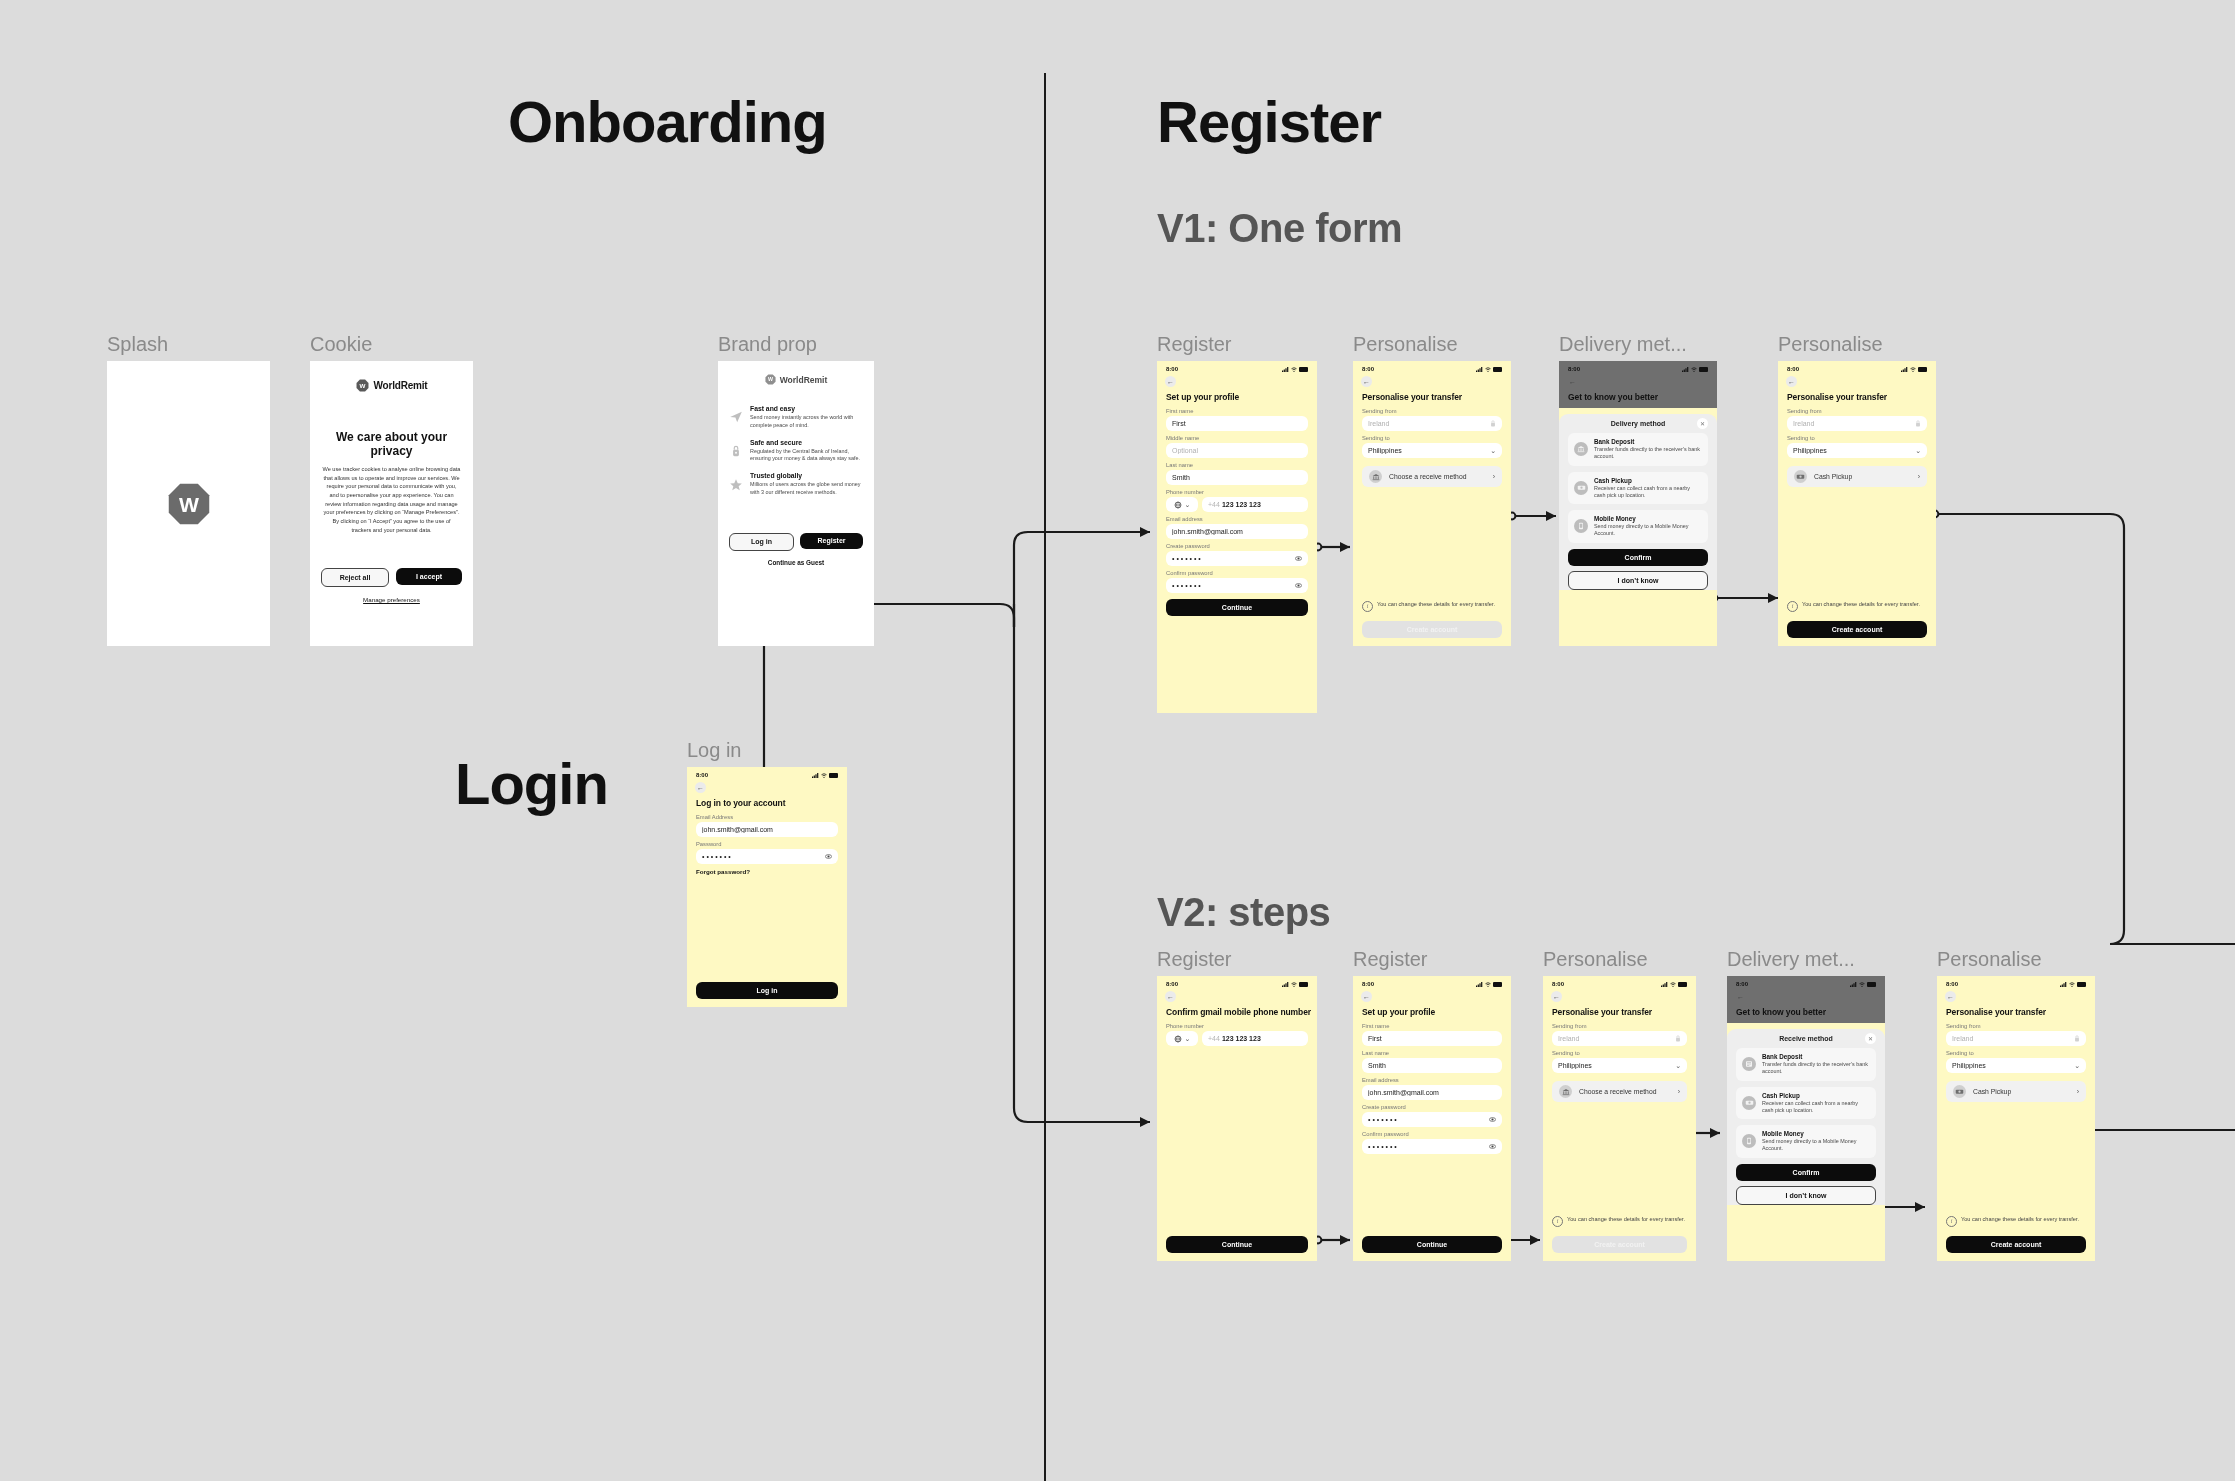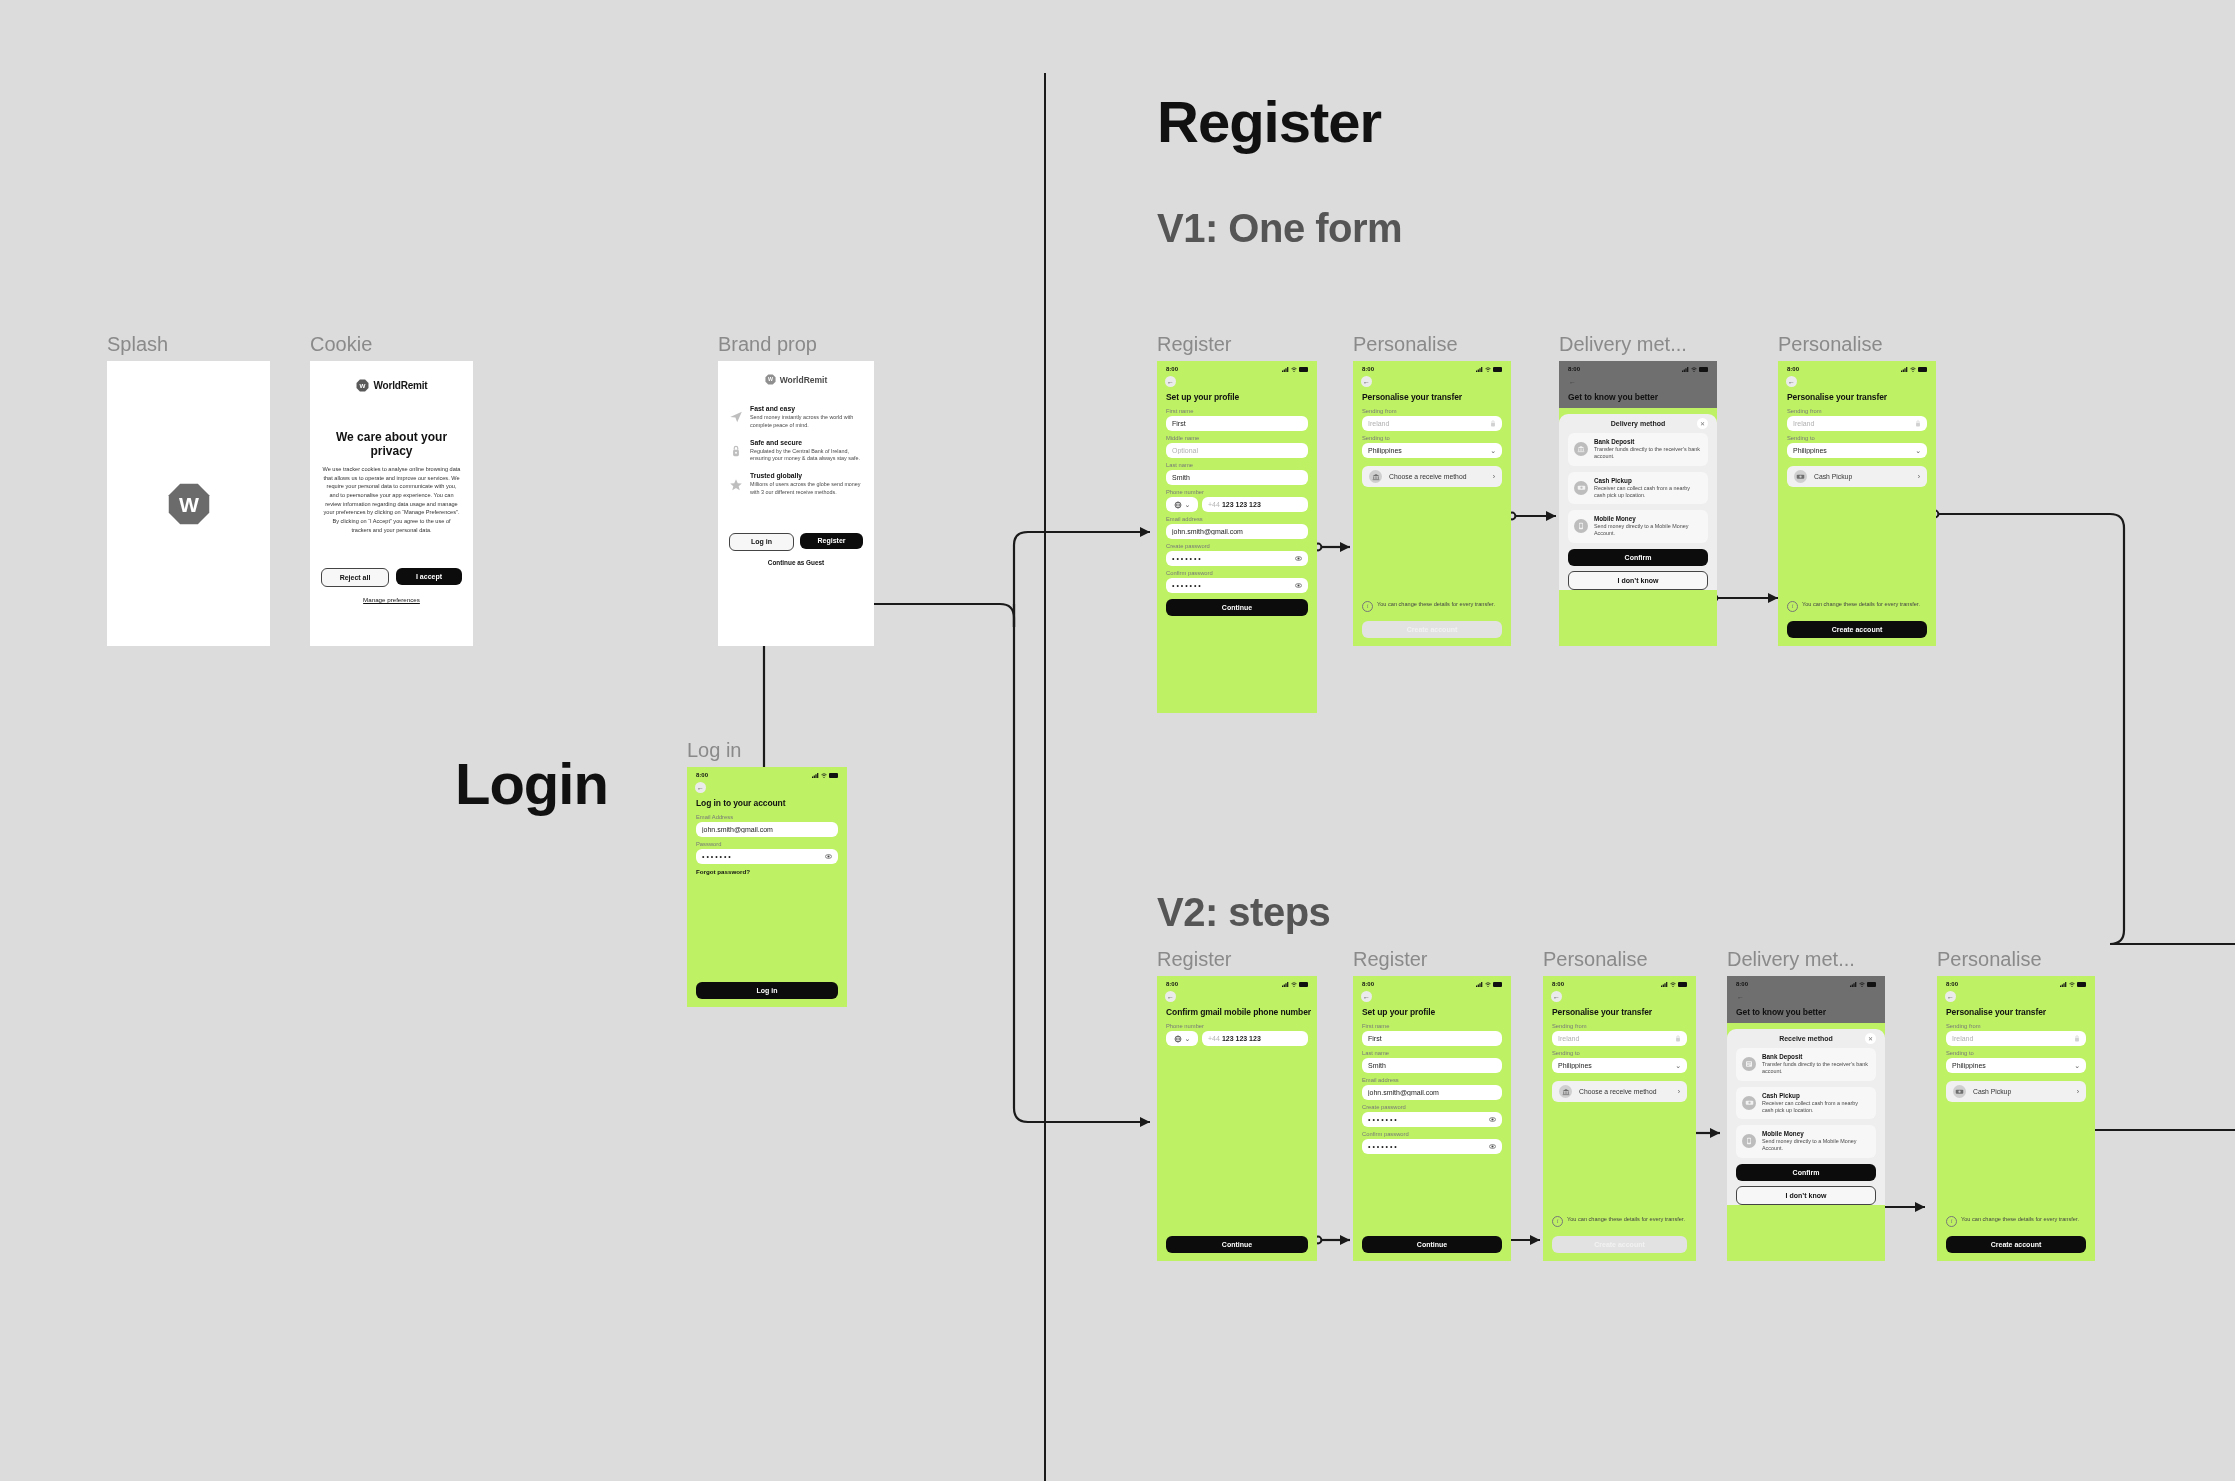--- a/index.html
+++ b/index.html
@@ -26,21 +26,21 @@
   }
 
   
   .frame{position:absolute;}
   .frame-label{
     font-size:20px;color:#8a8a8a;font-weight:400;
     margin-bottom:5px;white-space:nowrap;overflow:hidden;
     text-overflow:ellipsis;display:block;line-height:24px;
   }
   .phone{
-    background:#bef264;position:relative;overflow:hidden;
+    background:#fef9c3;position:relative;overflow:hidden;
     box-sizing:border-box;
   }
   .phone.white{background:#ffffff;}
 
   
   .statusbar{
     display:flex;justify-content:space-between;align-items:center;
     padding:5px 9px 0 9px;font-size:6px;font-weight:bold;color:#111;
   }
   .statusbar .right{display:flex;gap:2px;align-items:center;}
@@ -249,20 +249,21 @@
       <circle cx="2083" cy="1130" r="3.4"></circle>
       <circle cx="764" cy="625" r="3.4"></circle>
     </g>
 
     <g fill="none" stroke="#1a1a1a" stroke-width="2.2">
       <path d="M764 625 L764 770"></path>
     </g>
     <polygon points="764,780 759,768 769,768" fill="#1a1a1a"></polygon>
   </svg>
 
+  <div class="h-big" style="left:508px;top:88px;">Onboarding</div>
   <div class="h-big" style="left:1157px;top:88px;">Register</div>
   <div class="h-sub" style="left:1157px;top:206px;">V1: One form</div>
   <div class="h-sub" style="left:1157px;top:890px;">V2: steps</div>
   <div class="h-big" style="left:455px;top:750px;">Login</div>
   <div class="divider-v" style="left:1044px;top:73px;height:1408px;"></div>
 
   <div class="frame" style="left:107px;top:332px;width:135px;">
     <span class="frame-label">Splash</span>
     <div class="phone white" style="width:163px;height:285px;">
       <svg class="splash-logo" viewBox="0 0 100 100">

